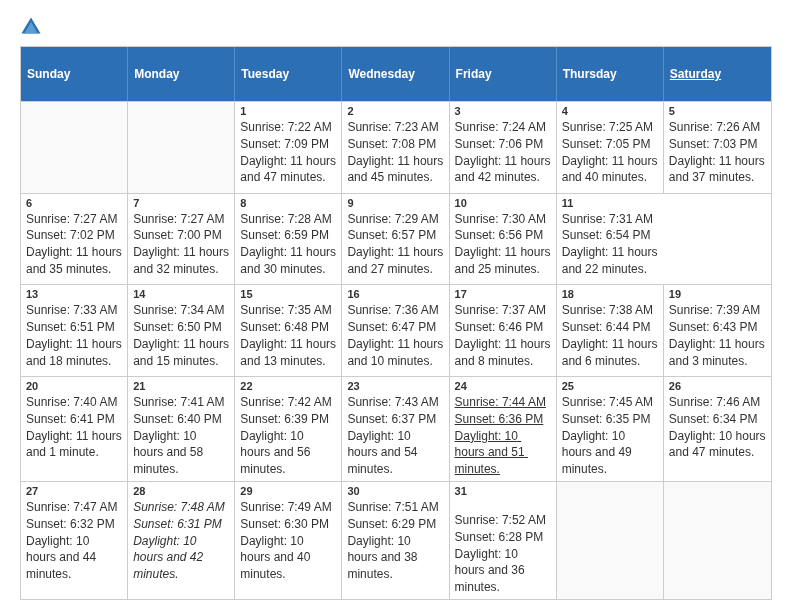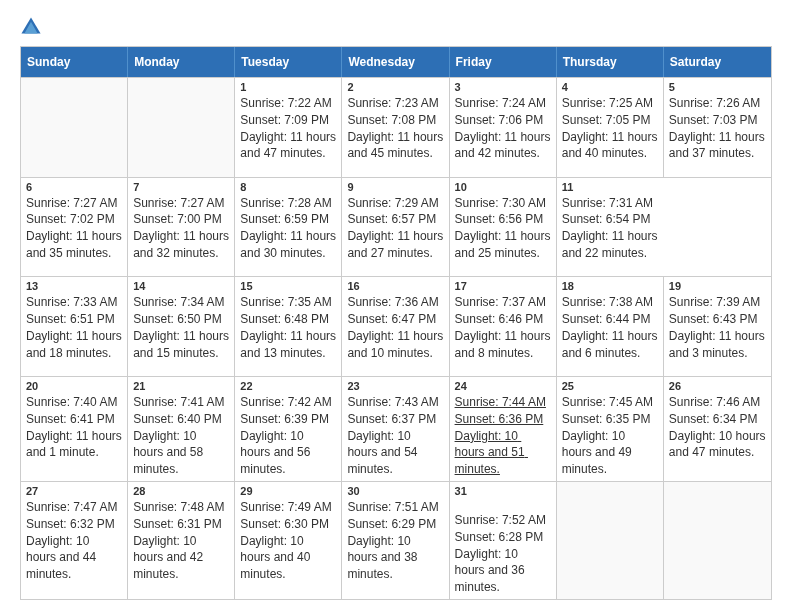--- a/index.html
+++ b/index.html
@@ -64,25 +64,25 @@
     }
     .cal-header-row {
       display: grid;
       grid-template-columns: repeat(7, 1fr);
       background: #2d6fb5;
     }
     .cal-header-cell {
       color: #fff;
       font-size: 12px;
       font-weight: bold;
-      padding: 8px 6px;
+      padding: 20px 6px;
       border-right: 1px solid #5090cc;
       text-align: left;
     }
-    .cal-header-cell:last-child { border-right: none; }
+    .cal-header-cell:last-child { border-right: none; text-decoration: underline; }
     .cal-body {
       flex: 1;
       display: flex;
       flex-direction: column;
     }
     .cal-week {
       display: grid;
       grid-template-columns: repeat(7, 1fr);
       flex: 1;
       border-top: 1px solid #ccc;
@@ -303,21 +303,21 @@
         </div>
         <div class="cal-week">
           <div class="cal-cell">
             <span class="day-num">27</span>
             <div class="cell-text" style="white-space: pre-wrap;">Sunrise: 7:47 AM
 Sunset: 6:32 PM
 Daylight: 10 hours and 44 minutes.</div>
           </div>
           <div class="cal-cell">
             <span class="day-num">28</span>
-            <div class="cell-text" style="white-space: pre-wrap;">Sunrise: 7:48 AM
+            <div class="cell-text" style="white-space: pre-wrap; font-style: italic;">Sunrise: 7:48 AM
 Sunset: 6:31 PM
 Daylight: 10 hours and 42 minutes.</div>
           </div>
           <div class="cal-cell">
             <span class="day-num">29</span>
             <div class="cell-text" style="white-space: pre-wrap;">Sunrise: 7:49 AM
 Sunset: 6:30 PM
 Daylight: 10 hours and 40 minutes.</div>
           </div>
           <div class="cal-cell">

